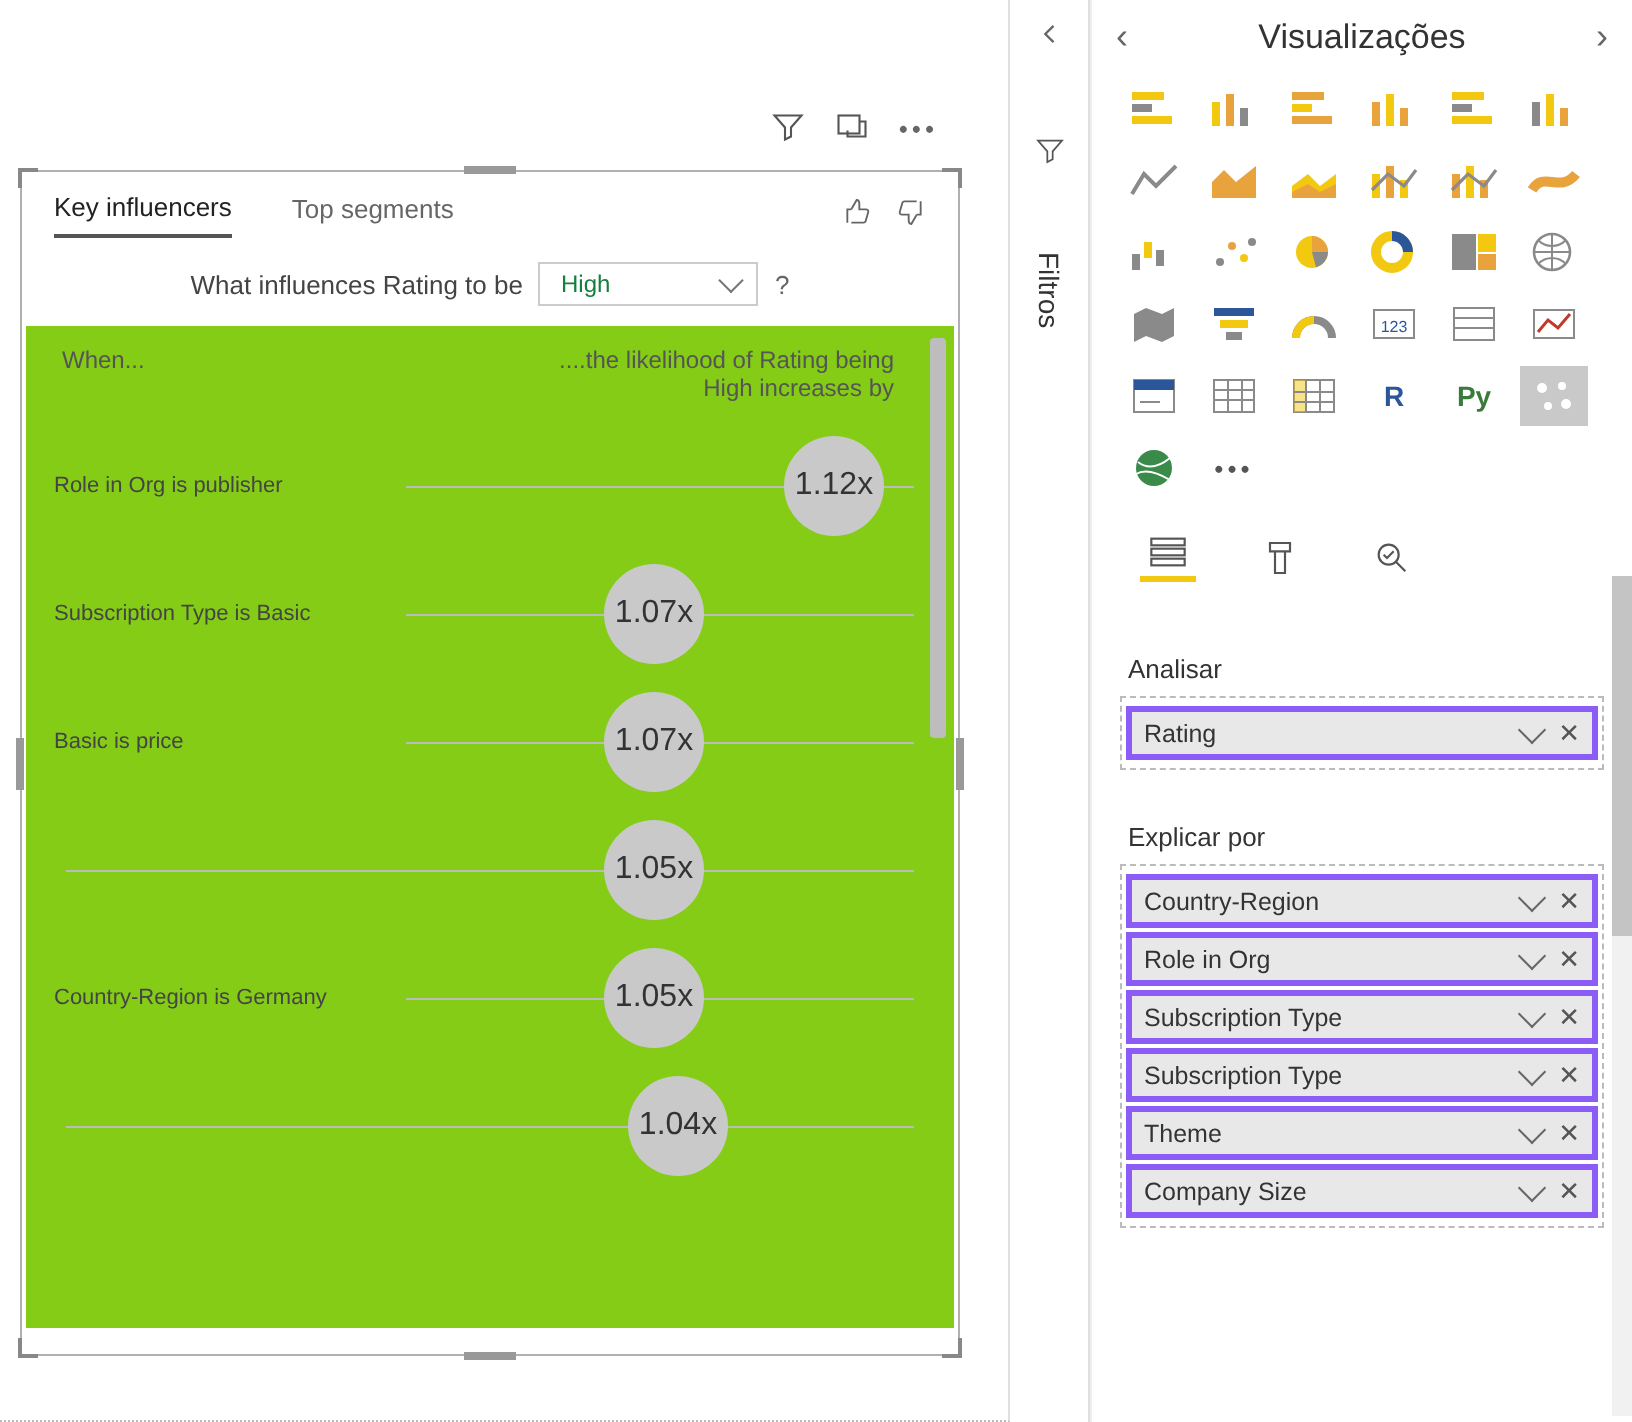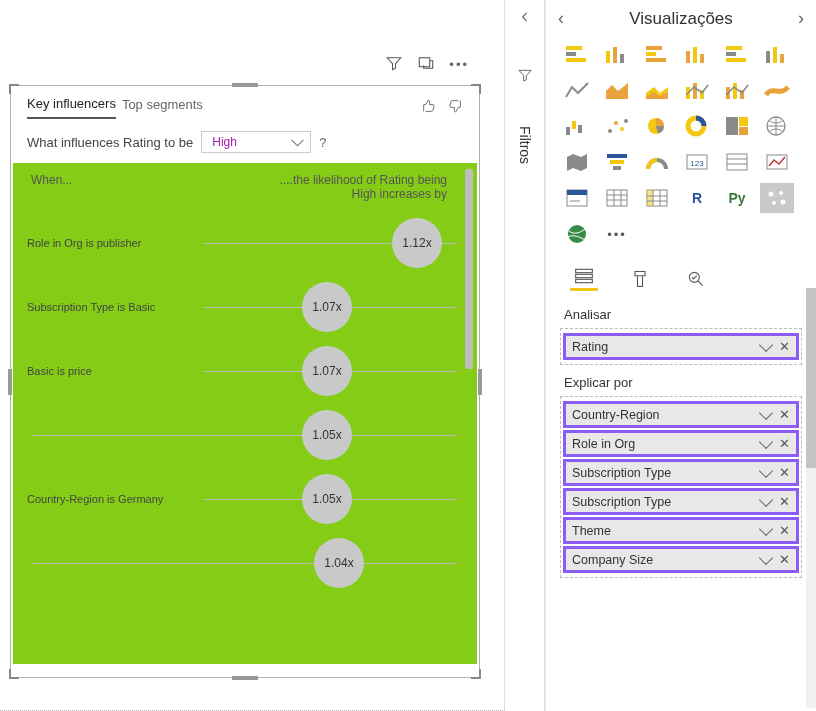--- a/index.html
+++ b/index.html
@@ -52,44 +52,45 @@
     top:-32px;
     display:flex;
     gap:14px;
     align-items:center;
     color:#555;
   }
   .toolbar svg { width:18px; height:18px; stroke:#555; fill:none; stroke-width:1.4; }
 
   .tabs {
     display:flex;
-    gap:6px;
+    gap:30px;
     padding:10px 16px 0 16px;
     align-items:center;
   }
   .tab { color:#666; padding-bottom:6px; cursor:pointer; }
   .tab.active { color:#222; border-bottom:2px solid #555; font-weight:normal; }
   .feedback { margin-left:auto; display:flex; gap:10px; color:#666; }
   .feedback svg { width:16px; height:16px; stroke:#666; fill:none; stroke-width:1.4; }
 
   .question-row {
     display:flex;
     align-items:center;
     gap:8px;
     padding: 12px 16px 10px 16px;
     font-size:13px;
     color:#444;
+    justify-content:center;
   }
   .dropdown {
     border:1px solid #ccc;
     padding:3px 28px 3px 10px;
     position:relative;
     min-width:110px;
     font-size:12px;
-    color:#a21caf;
+    color:#15803d;
   }
   .dropdown::after {
     content:"";
     position:absolute;
     right:8px; top:50%;
     width:8px; height:8px;
     border-right:1px solid #777;
     border-bottom:1px solid #777;
     transform: translateY(-70%) rotate(45deg);
   }
@@ -125,21 +126,21 @@
     margin:0 6px;
     position:relative;
   }
   .inf-bubble {
     width:50px; height:50px;
     border-radius:50%;
     background:#c9c9c9;
     display:flex;
     align-items:center;
     justify-content:center;
-    font-size:12px;
+    font-size:16px;
     color:#333;
     position:relative;
   }
   .inf-row .bubble-wrap {
     position:absolute;
     top:50%;
     transform:translate(-50%,-50%);
   }
   .inf-scrollbar {
     position:absolute;
@@ -222,21 +223,21 @@
   .section-tabs {
     display:flex;
     gap:28px;
     padding:12px 10px 4px 18px;
   }
   .section-tabs .sicon { width:28px; height:24px; display:flex; align-items:center; justify-content:center; cursor:pointer; }
   .section-tabs .sicon.active { border-bottom:3px solid #f2c811; padding-bottom:4px; }
   .section-tabs svg { width:22px; height:20px; stroke:#555; fill:none; stroke-width:1.3; }
 
   .field-section { padding:6px 8px 2px 8px; }
-  .field-section .sect-title { font-size:13px; color:#333; margin:6px 0 6px 4px; }
+  .field-section .sect-title { font-size:13px; color:#333; margin:26px 0 6px 4px; }
 
   .field-wells { border:1px dashed #bbb; padding:2px; margin:4px 0 10px 0; }
   .field-pill {
     display:flex;
     align-items:center;
     justify-content:space-between;
     background:#e8e8e8;
     border:3px solid #8b5cf6;
     padding:3px 6px;
     margin:2px 0;

